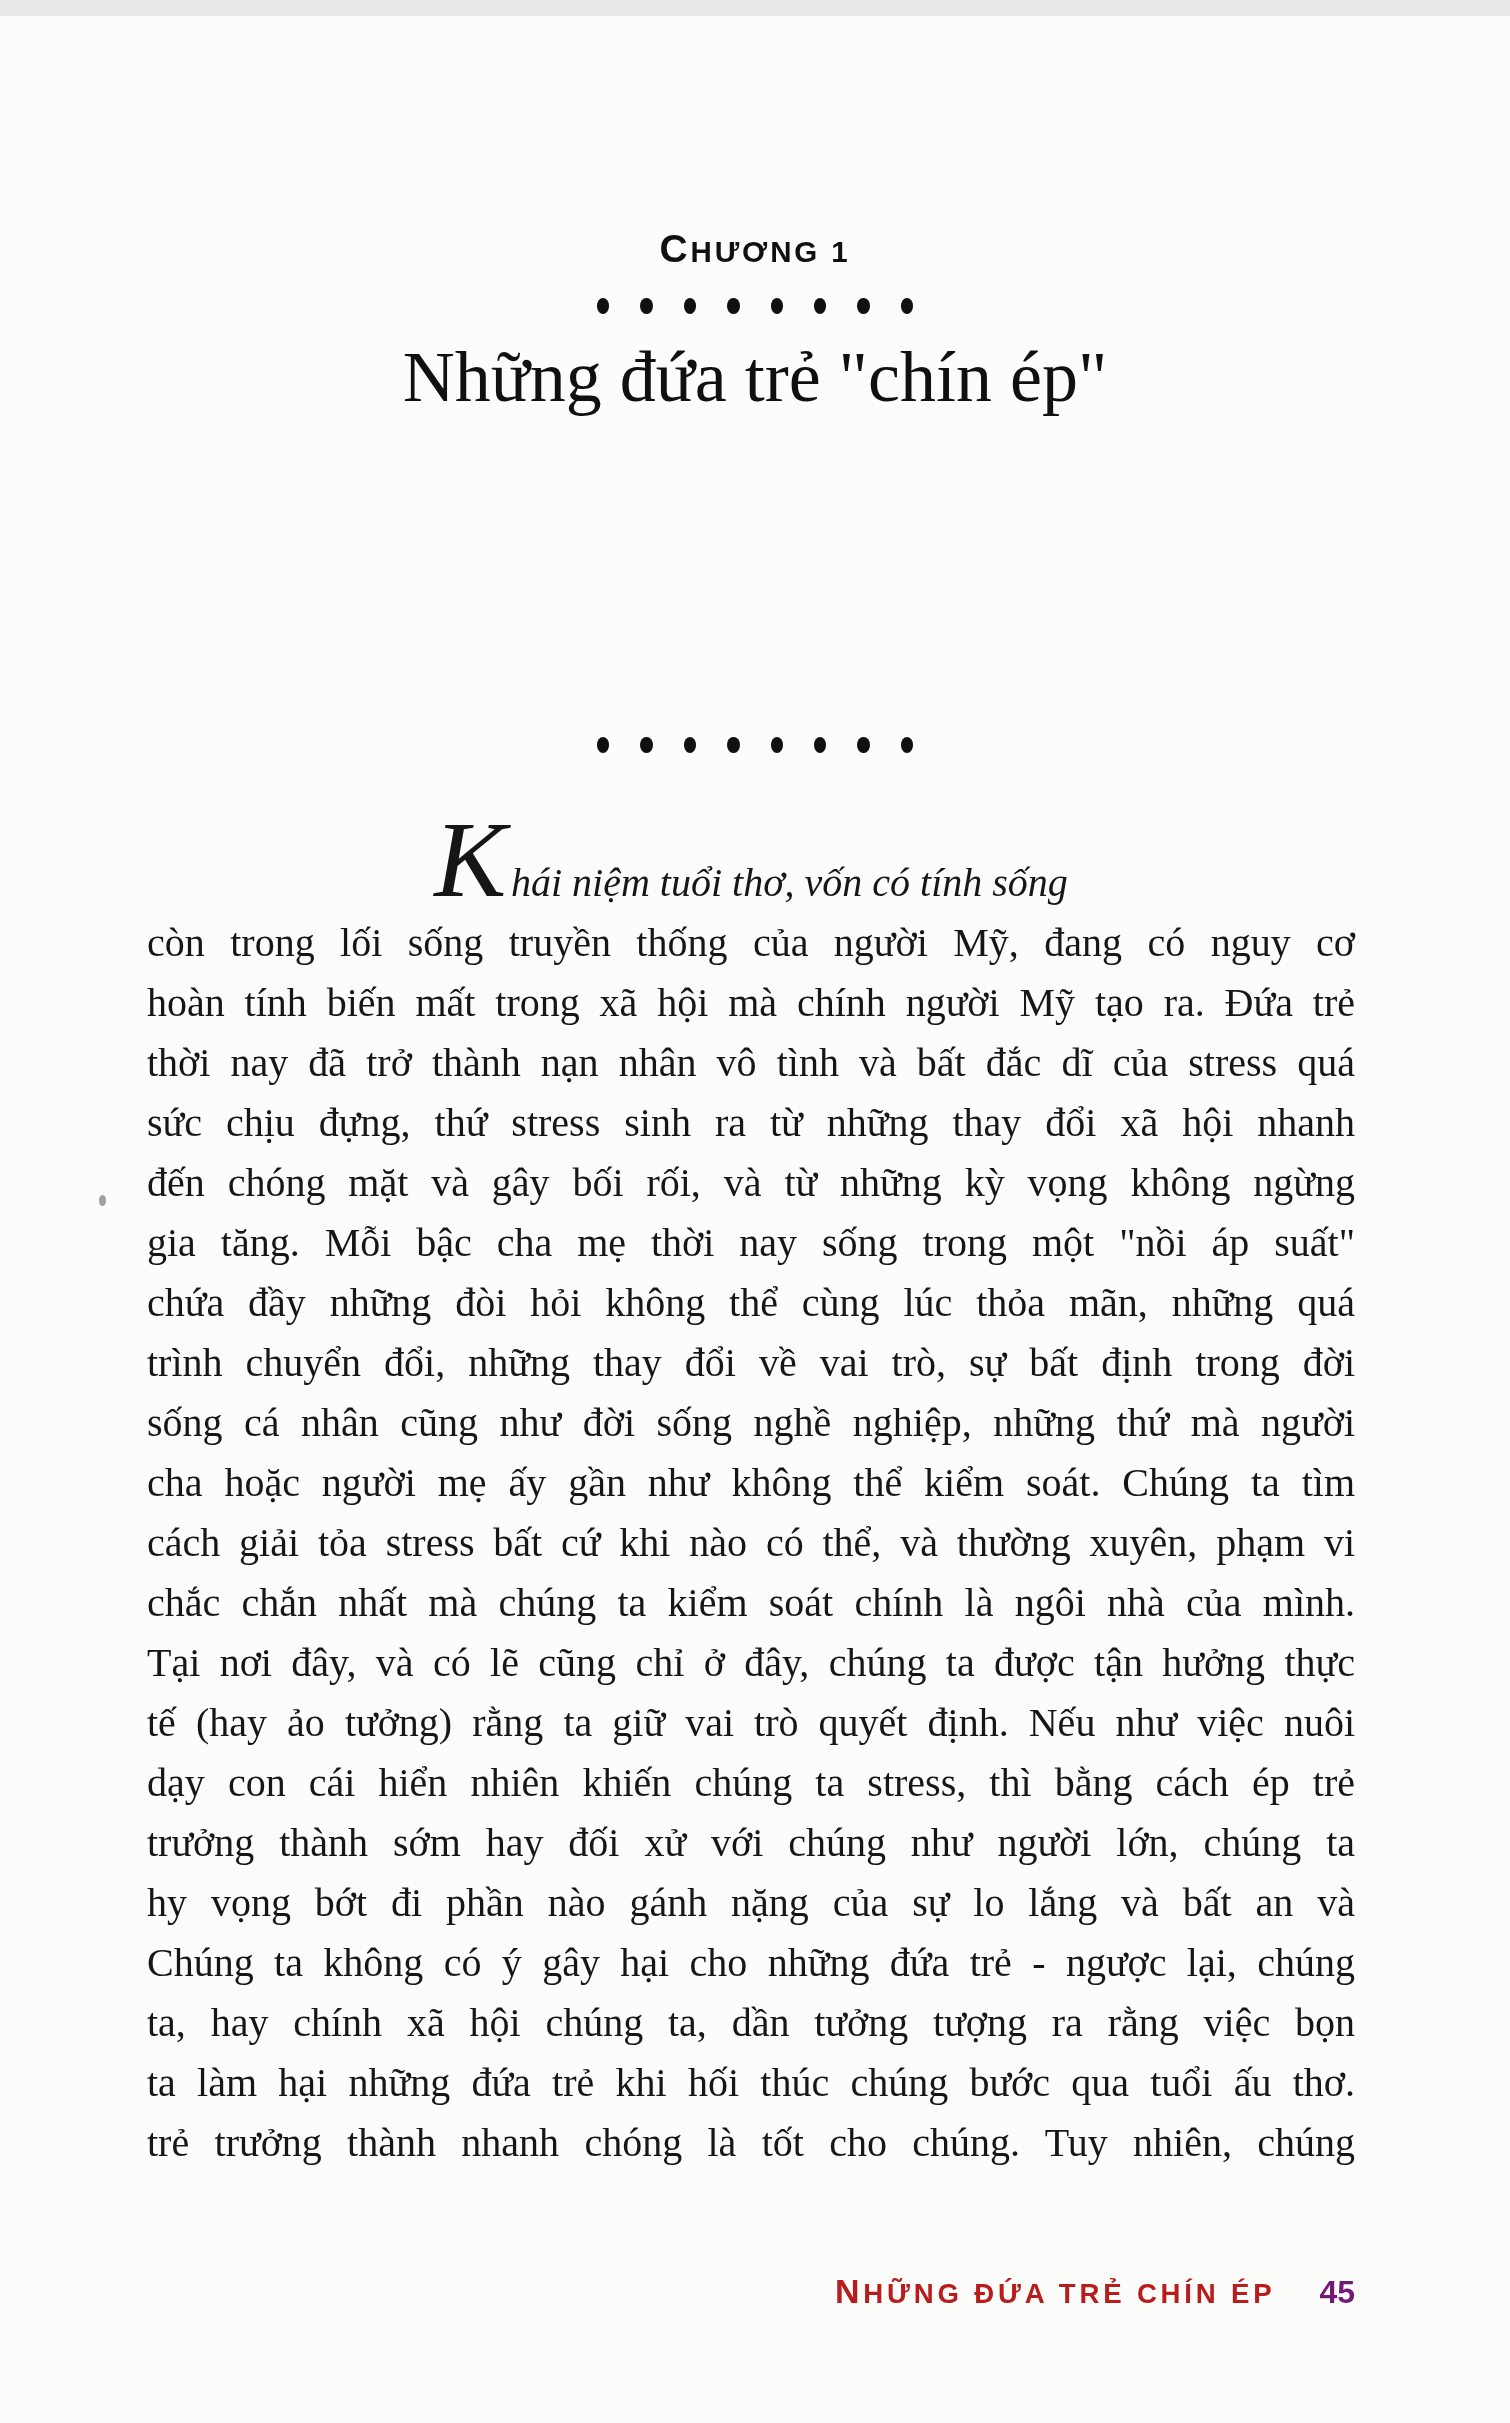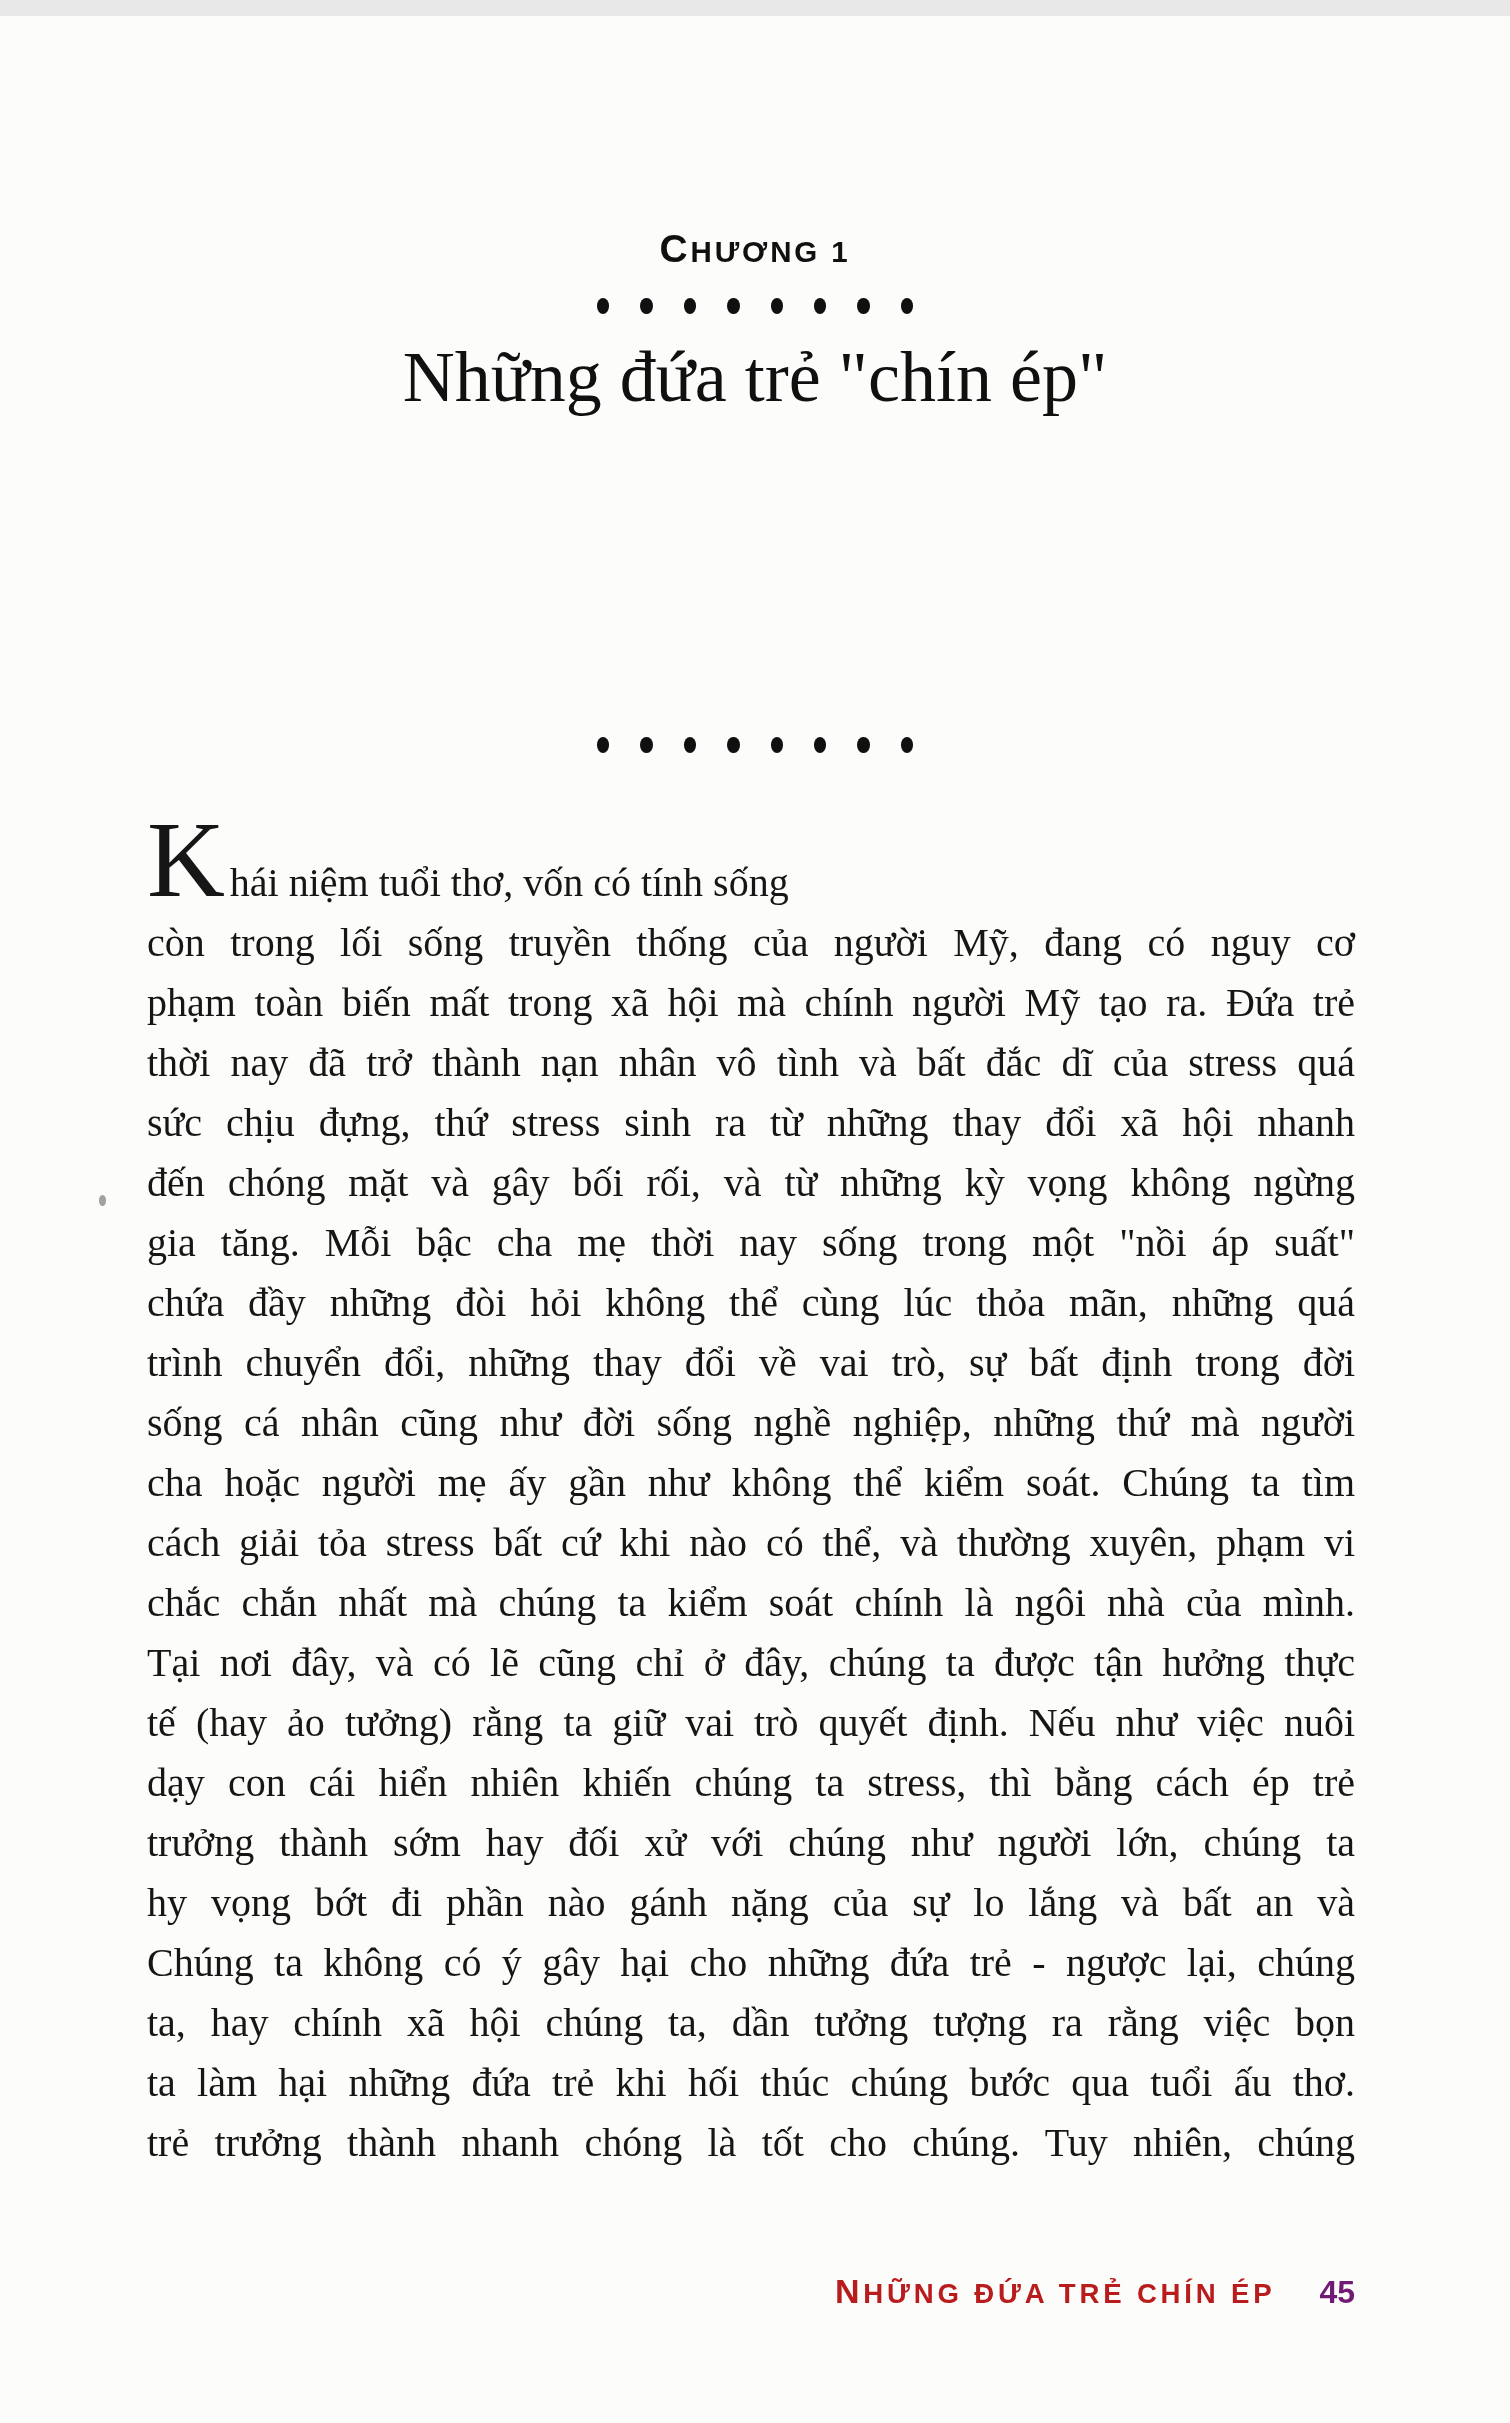--- a/index.html
+++ b/index.html
@@ -56,22 +56,23 @@
     position: absolute;
     left: 147px;
     top: 837px;
     width: 1208px;
     font-size: 40px;
     line-height: 60px;
     color: #161616;
   }
   .opening {
     height: 60px;
-    text-align: left;
+    text-align: center;
     white-space: nowrap;
+    font-style: italic;
   }
   .dropcap {
     font-size: 108px;
     line-height: 0;
     padding-right: 4.8px;
   }
   .line {
     height: 60px;
     text-align: justify;
     text-align-last: justify;
@@ -145,21 +146,21 @@
     <span class="dot"></span>
     <span class="dot"></span>
     <span class="dot"></span>
     <span class="dot"></span>
     <span class="dot"></span>
   </div>
 
   <div class="bodytext">
     <div class="opening"><span class="dropcap">K</span><span>hái niệm tuổi thơ, vốn có tính sống</span></div>
     <div class="line">còn trong lối sống truyền thống của người Mỹ, đang có nguy cơ</div>
-    <div class="line">phạm toàn biến mất trong xã hội mà chính người Mỹ tạo ra. Đứa trẻ</div>
+    <div class="line">hoàn tính biến mất trong xã hội mà chính người Mỹ tạo ra. Đứa trẻ</div>
     <div class="line">thời nay đã trở thành nạn nhân vô tình và bất đắc dĩ của stress quá</div>
     <div class="line">sức chịu đựng, thứ stress sinh ra từ những thay đổi xã hội nhanh</div>
     <div class="line">đến chóng mặt và gây bối rối, và từ những kỳ vọng không ngừng</div>
     <div class="line">gia tăng. Mỗi bậc cha mẹ thời nay sống trong một "nồi áp suất"</div>
     <div class="line">chứa đầy những đòi hỏi không thể cùng lúc thỏa mãn, những quá</div>
     <div class="line">trình chuyển đổi, những thay đổi về vai trò, sự bất định trong đời</div>
     <div class="line">sống cá nhân cũng như đời sống nghề nghiệp, những thứ mà người</div>
     <div class="line">cha hoặc người mẹ ấy gần như không thể kiểm soát. Chúng ta tìm</div>
     <div class="line">cách giải tỏa stress bất cứ khi nào có thể, và thường xuyên, phạm vi</div>
     <div class="line">chắc chắn nhất mà chúng ta kiểm soát chính là ngôi nhà của mình.</div>

